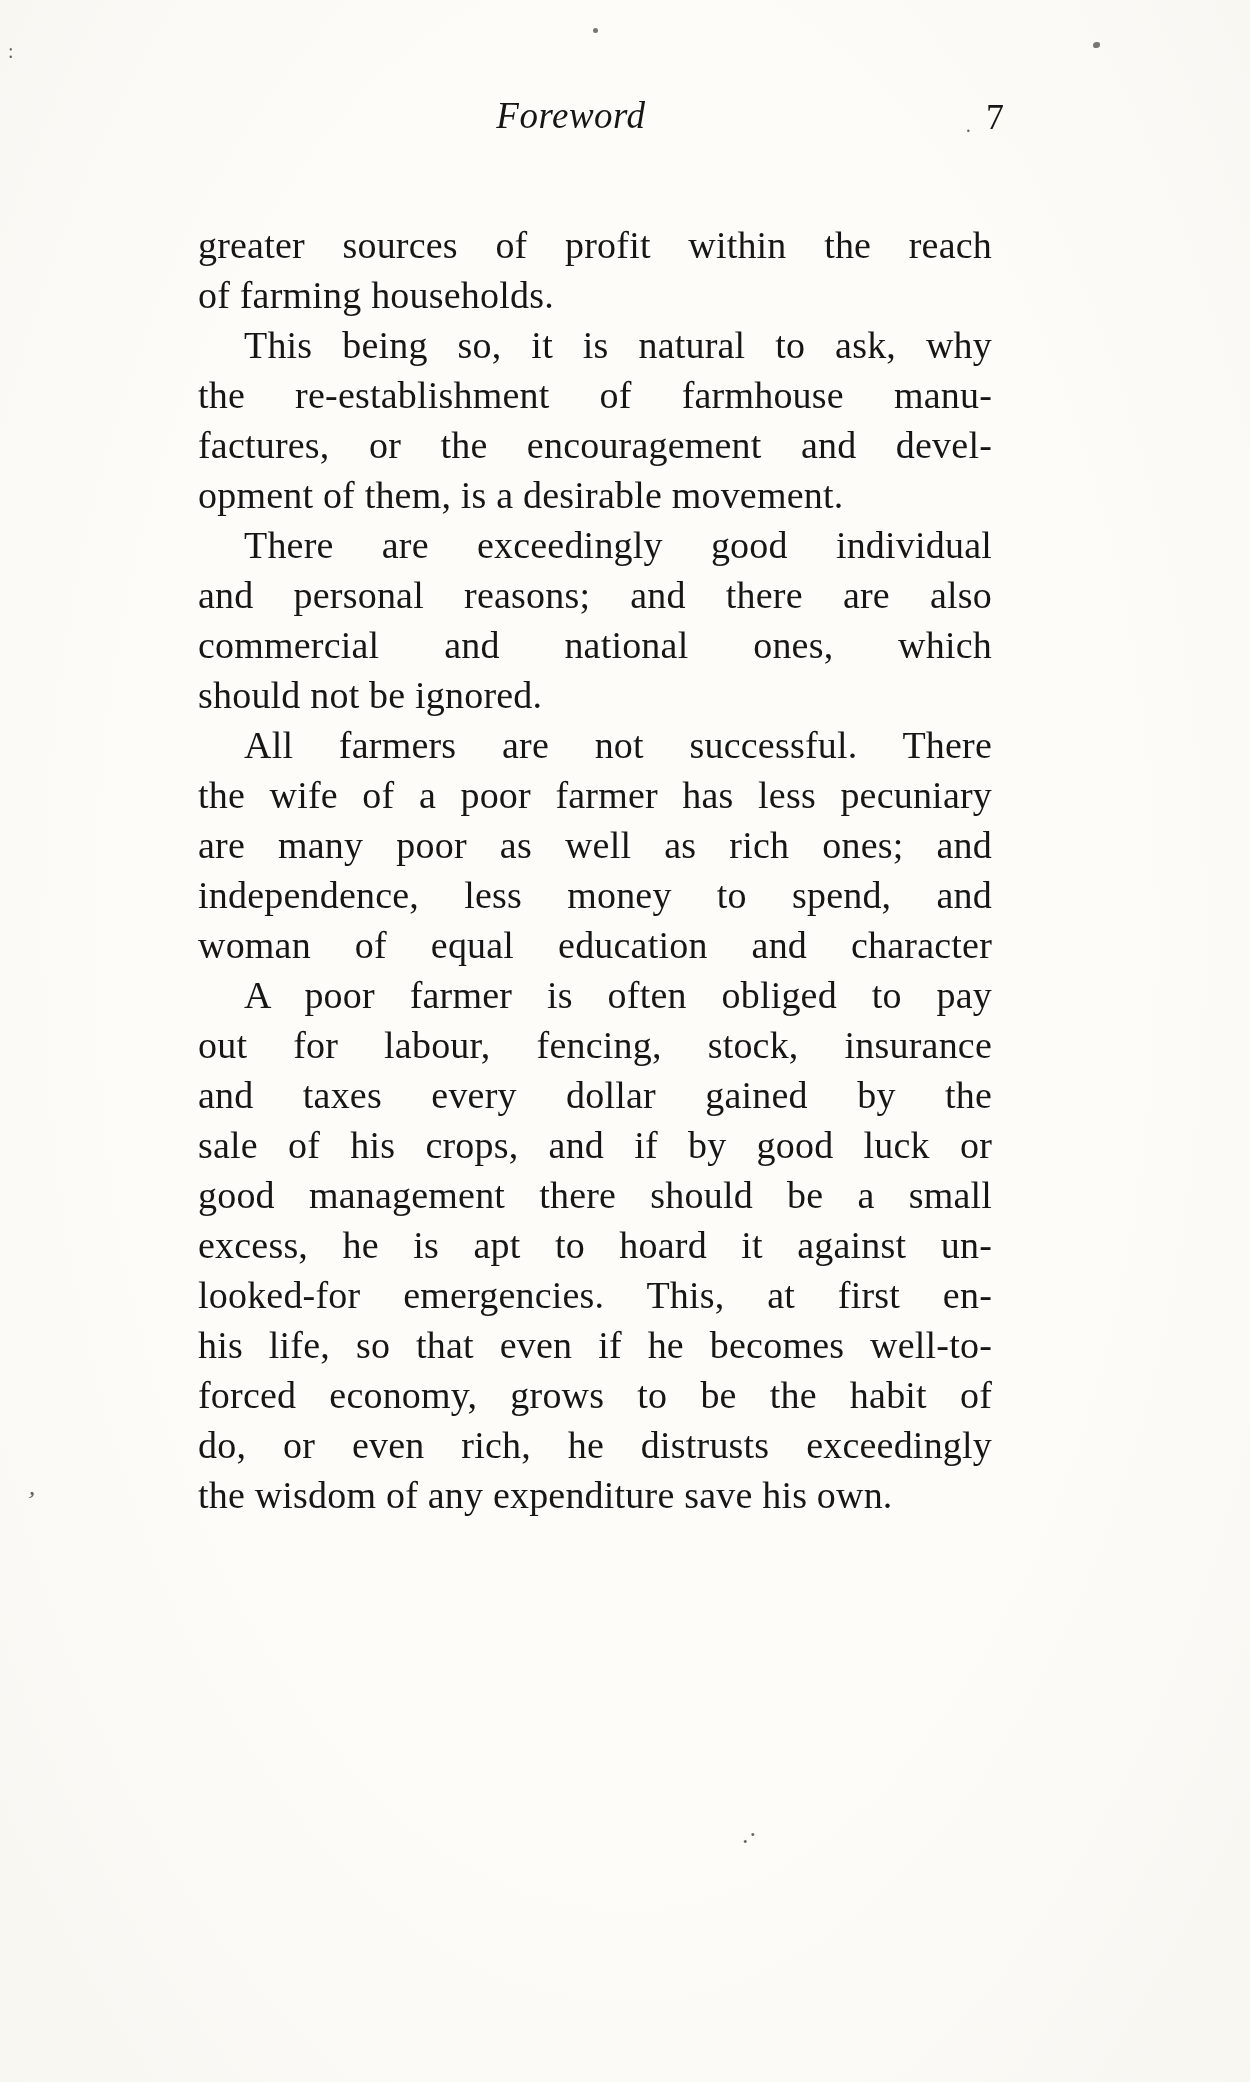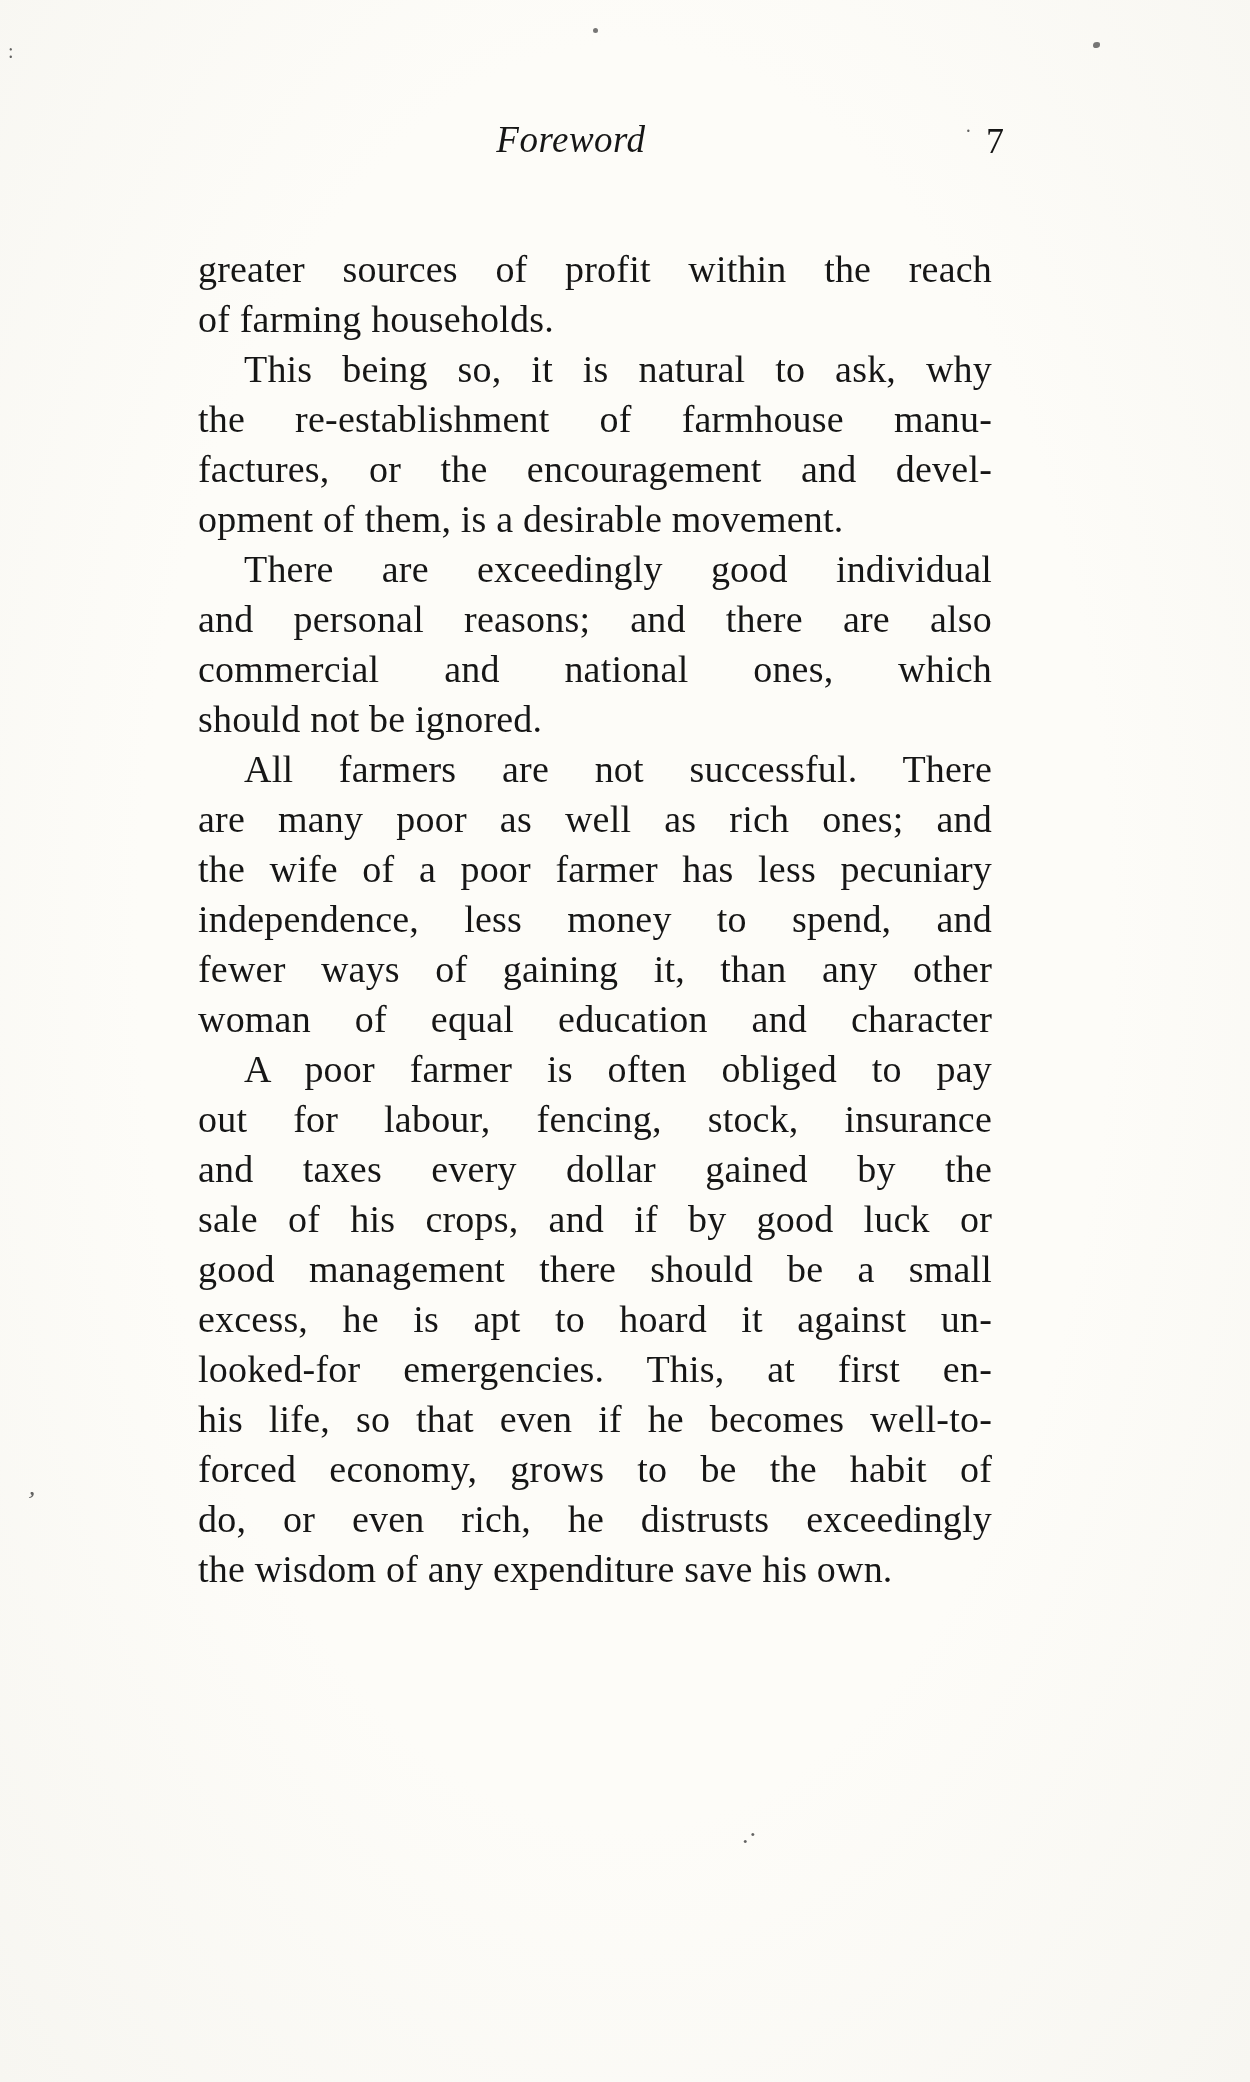--- a/index.html
+++ b/index.html
@@ -16,21 +16,21 @@
     overflow: hidden;
   }
   .page {
     position: absolute;
     left: 150px;
     top: 0;
     width: 842px;
   }
   .running-header {
     position: relative;
-    margin-top: 118px;
+    margin-top: 94px;
     height: 54px;
   }
   .running-title {
     position: absolute;
     left: 0;
     right: 0;
     text-align: center;
     font-style: italic;
     font-size: 37px;
     letter-spacing: 0.5px;
@@ -88,24 +88,23 @@
       <div class="line last">of farming households.</div>
       <div class="line indent">This being so, it is natural to ask, why</div>
       <div class="line">the re-establishment of farmhouse manu-</div>
       <div class="line">factures, or the encouragement and devel-</div>
       <div class="line last">opment of them, is a desirable movement.</div>
       <div class="line indent">There are exceedingly good individual</div>
       <div class="line">and personal reasons; and there are also</div>
       <div class="line">commercial and national ones, which</div>
       <div class="line last">should not be ignored.</div>
       <div class="line indent">All farmers are not successful.  There</div>
+      <div class="line">the wife of a poor farmer has less pecuniary</div>
       <div class="line">are many poor as well as rich ones; and</div>
-      <div class="line">the wife of a poor farmer has less pecuniary</div>
       <div class="line">independence, less money to spend, and</div>
-      <div class="line">fewer ways of gaining it, than any other</div>
       <div class="line">woman of equal education and character</div>
       <div class="line indent">A poor farmer is often obliged to pay</div>
       <div class="line">out for labour, fencing, stock, insurance</div>
       <div class="line">and taxes every dollar gained by the</div>
       <div class="line">sale of his crops, and if by good luck or</div>
       <div class="line">good management there should be a small</div>
       <div class="line">excess, he is apt to hoard it against un-</div>
       <div class="line">looked-for emergencies.  This, at first en-</div>
       <div class="line">his life, so that even if he becomes well-to-</div>
       <div class="line">forced economy, grows to be the habit of</div>

